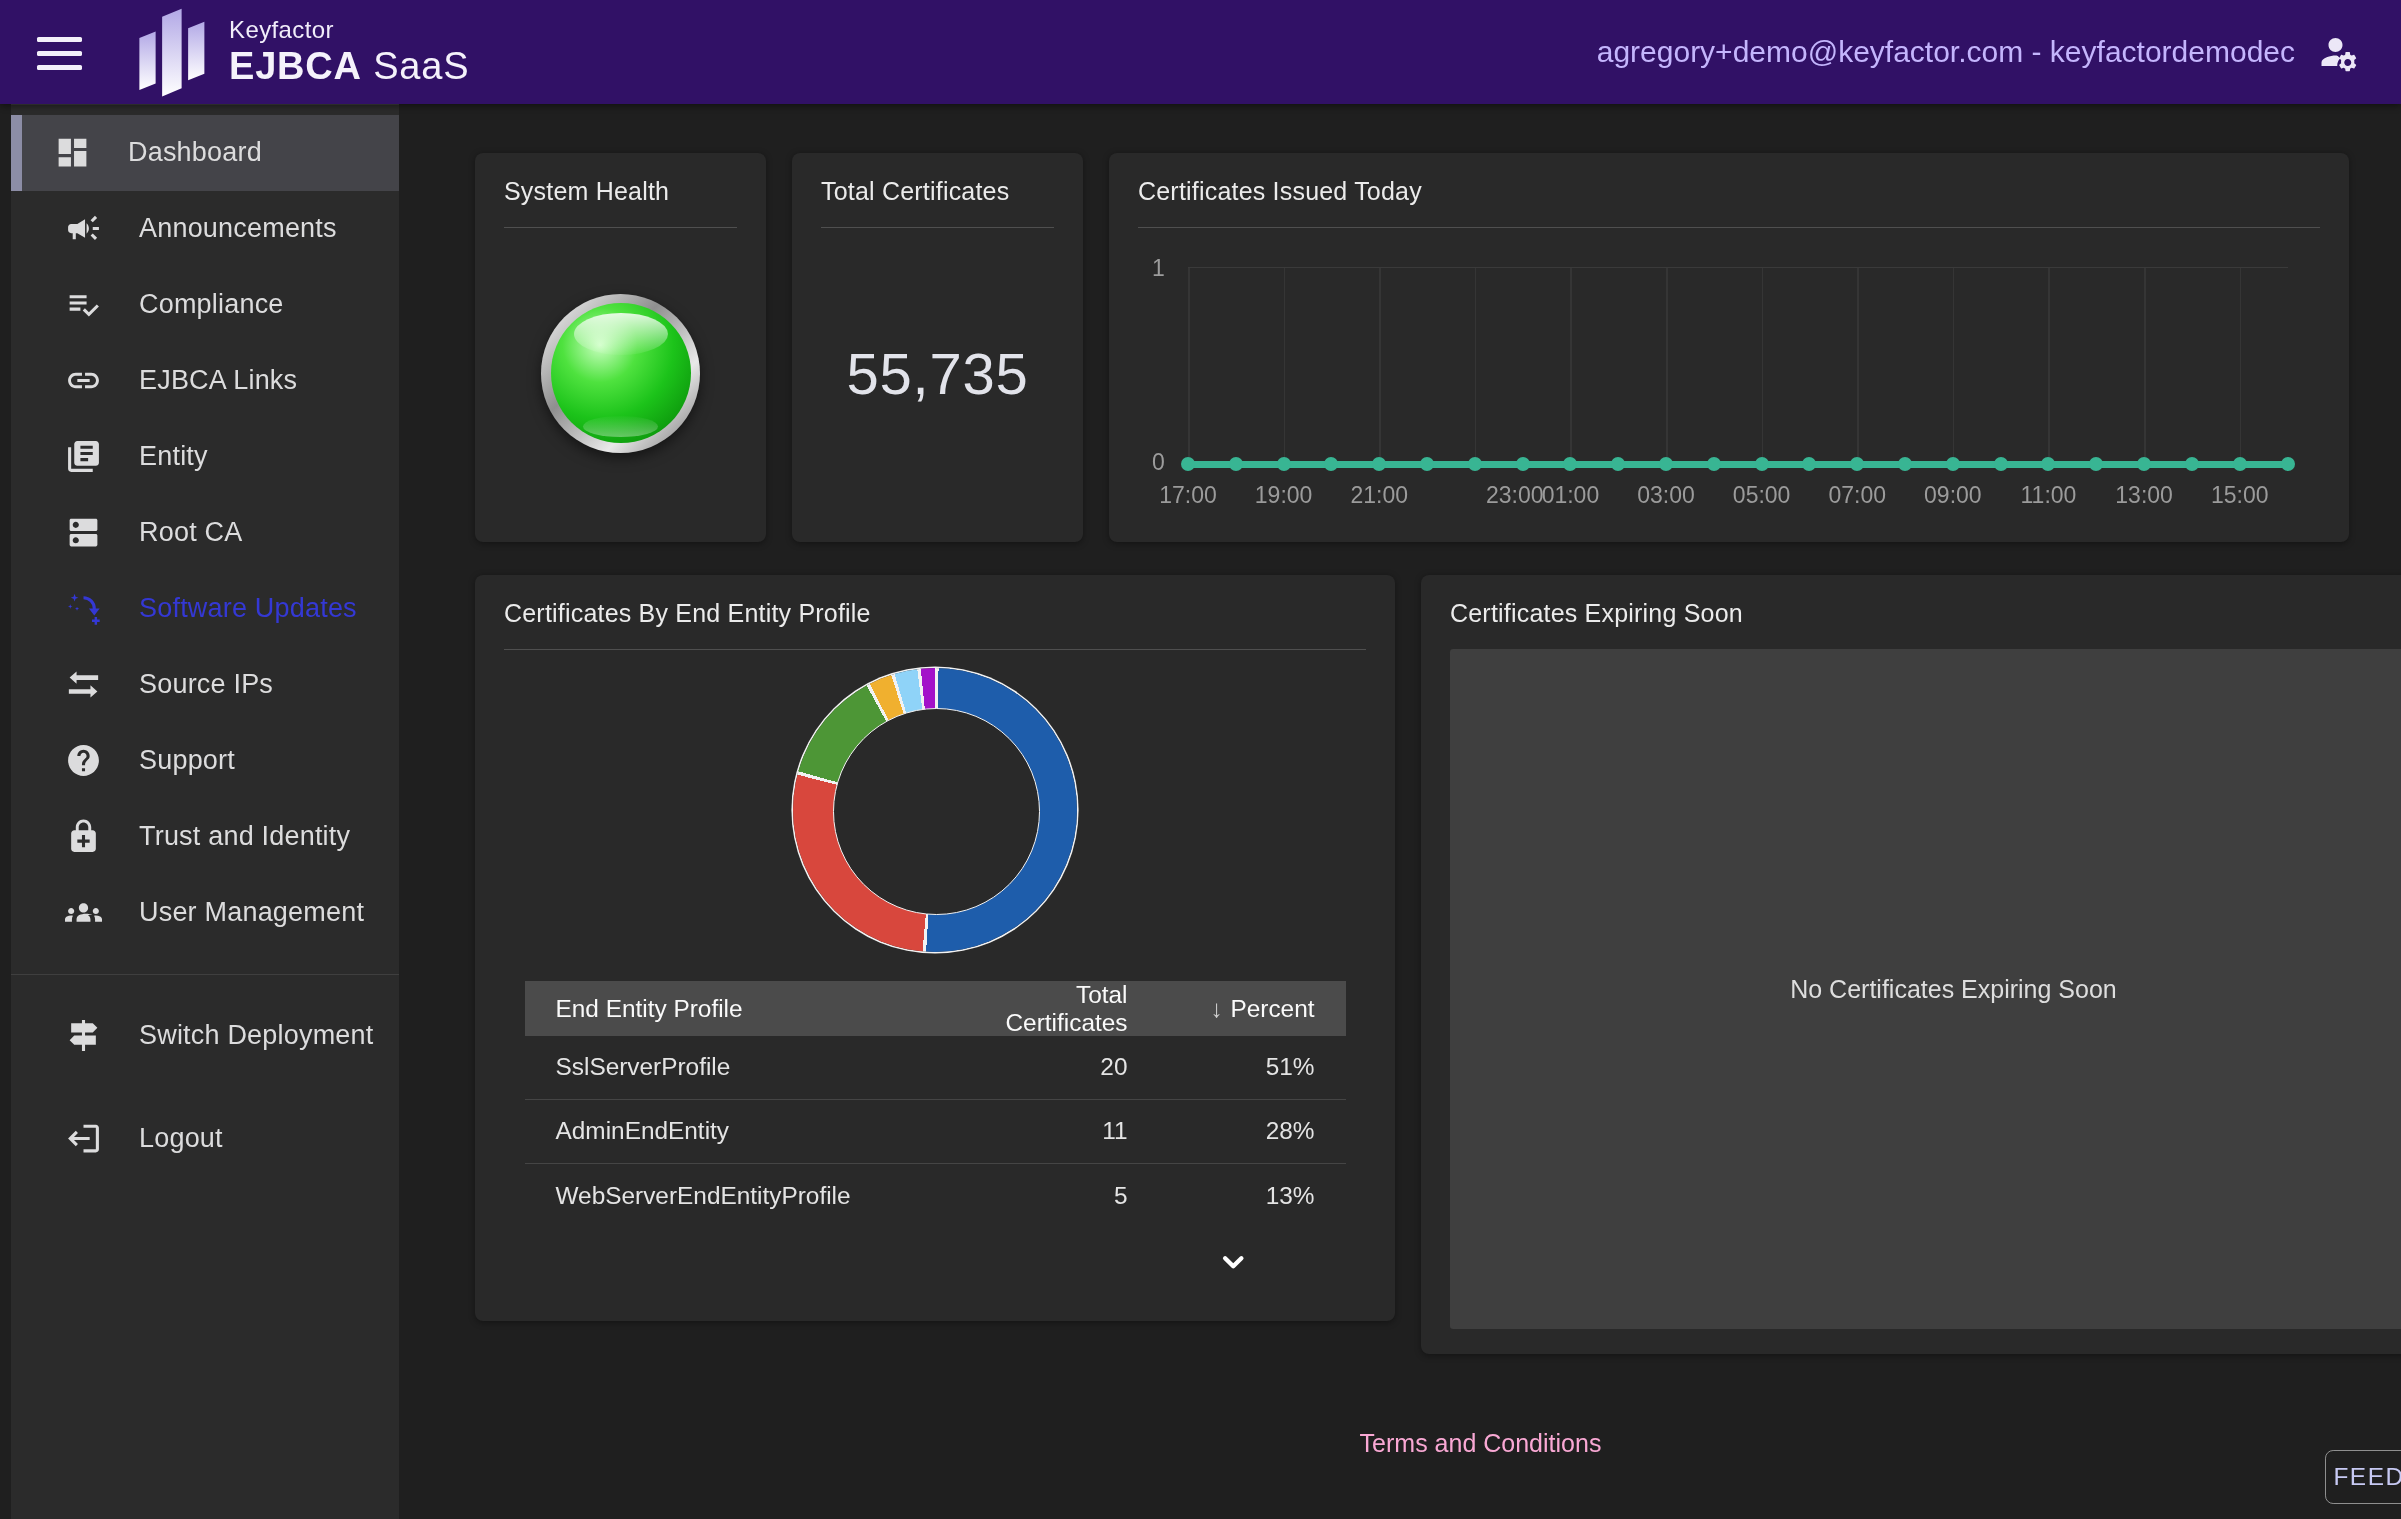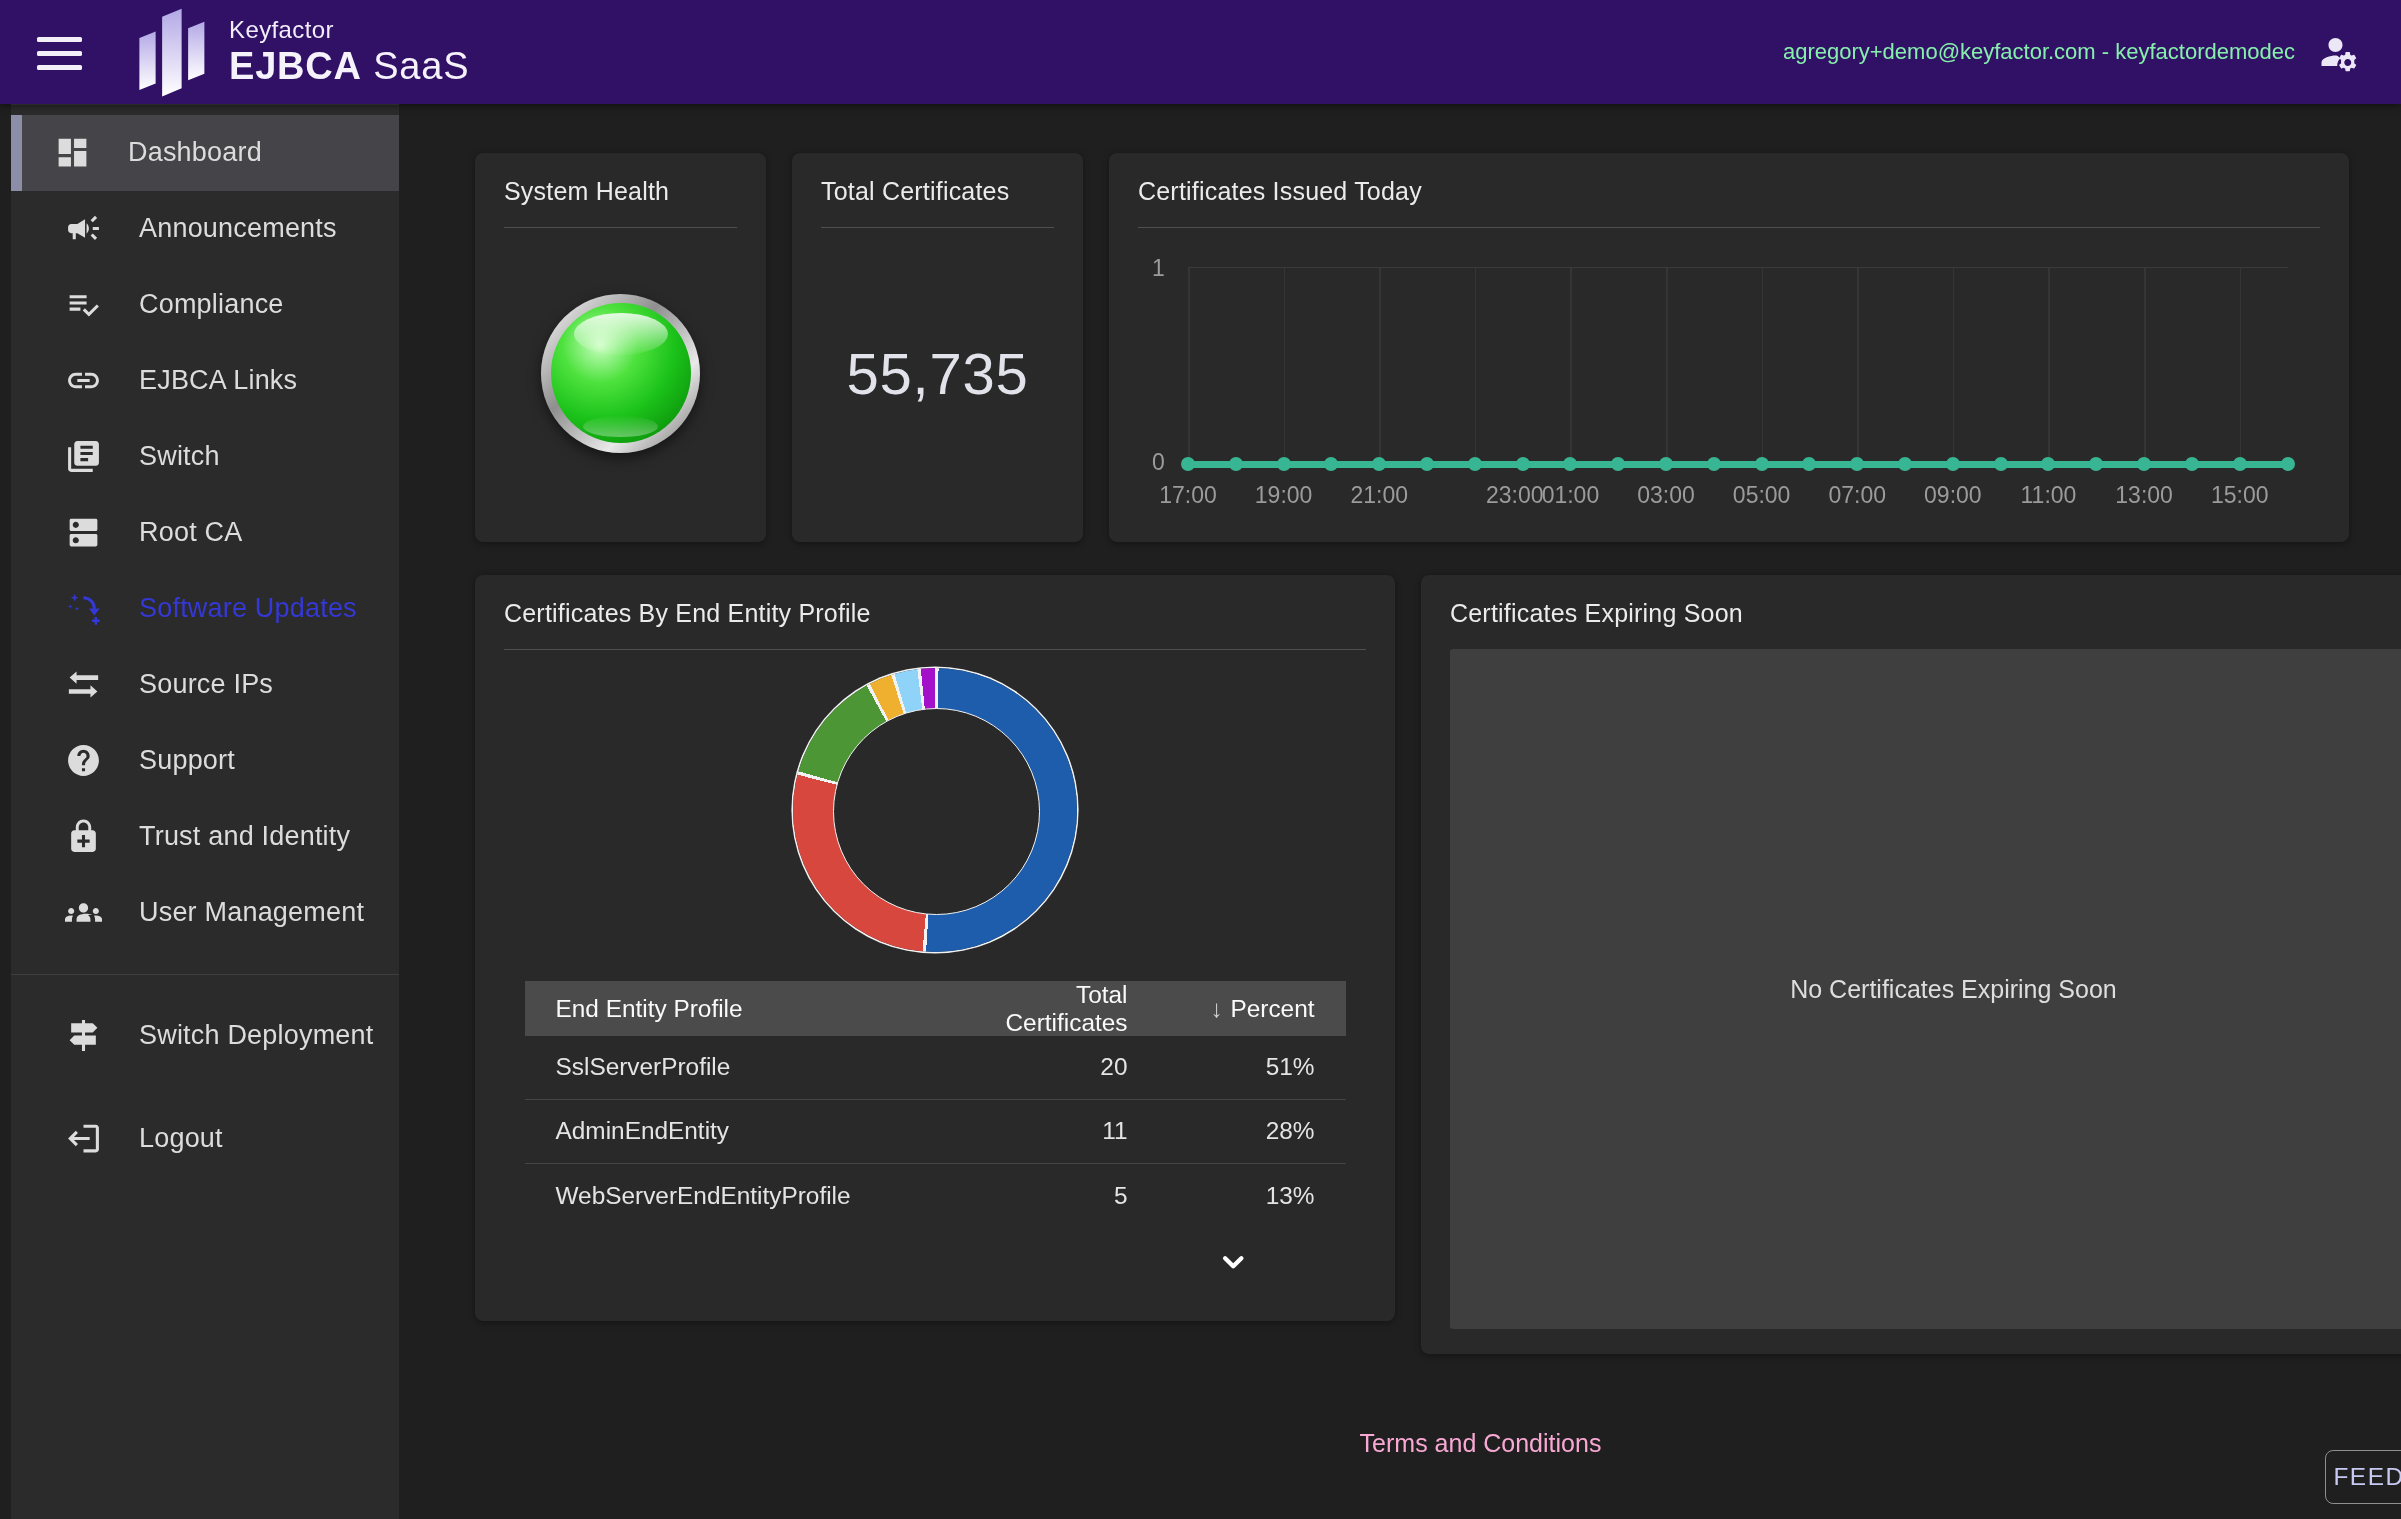--- a/index.html
+++ b/index.html
@@ -13,21 +13,21 @@
   .hamburger { width:45px; height:32.5px; display:flex; flex-direction:column;
     justify-content:space-between; cursor:pointer; margin-top:3.2px; }
   .hamburger div { height:4.9px; background:#f3f0fa; border-radius:1.6px; }
   .brand { display:flex; align-items:center; margin-left:54px; gap:18px; }
   .brand svg { display:block; }
   .brand-text .kf { color:#f1edfa; font-size:24px; letter-spacing:0.4px; }
   .brand-text .line2 { color:#f5f2fb; font-size:38px; margin-top:1.6px; }
   .line2 .ejbca { font-weight:700; letter-spacing:0.8px; }
   .line2 .saas { font-weight:300; margin-left:11.4px; letter-spacing:0.8px; }
   .topbar-right { margin-left:auto; display:flex; align-items:center; gap:23px; }
-  .account-text { color:#86efac; font-size:22px; cursor:pointer; }
+  .account-text { color:#c4b5fd; font-size:30px; cursor:pointer; }
   .account-icon { width:42px; height:42px; color:#ece7f7; cursor:pointer; }
 
   
   .layout { display:flex; height:1415px;padding-left:11px; }
 
   
   .sidebar { width:388px; background:#2b2b2b; border-top:1.6px solid #3e3e3e;
     display:flex; flex-direction:column; padding-top:9.7px; flex-shrink:0; }
   .nav-item { height:76px; display:flex; align-items:center; padding-left:54px;
     cursor:pointer; color:#dcdcdd; position:relative; }
@@ -195,21 +195,21 @@
           </svg>
       </span>
       <span class="nlabel">EJBCA Links</span>
     </div>
     <div class="nav-item">
       <span class="nicon">
         <svg viewBox="0 0 24 24">
             <path d="M20 2H8c-1.1 0-2 .9-2 2v12c0 1.1.9 2 2 2h12c1.1 0 2-.9 2-2V4c0-1.1-.9-2-2-2zm-2 5H10V5h8v2zm0 4H10V9h8v2zm-3 4h-5v-2h5v2zM4 6H2v14c0 1.1.9 2 2 2h14v-2H4V6z"></path>
           </svg>
       </span>
-      <span class="nlabel">Switch</span>
+      <span class="nlabel">Entity</span>
     </div>
     <div class="nav-item">
       <span class="nicon">
         <svg viewBox="0 0 24 24">
             <path d="M20 13H4c-.55 0-1 .45-1 1v6c0 .55.45 1 1 1h16c.55 0 1-.45 1-1v-6c0-.55-.45-1-1-1zM7 19c-1.1 0-2-.9-2-2s.9-2 2-2 2 .9 2 2-.9 2-2 2zM20 3H4c-.55 0-1 .45-1 1v6c0 .55.45 1 1 1h16c.55 0 1-.45 1-1V4c0-.55-.45-1-1-1zM7 9c-1.1 0-2-.9-2-2s.9-2 2-2 2 .9 2 2-.9 2-2 2z"></path>
           </svg>
       </span>
       <span class="nlabel">Root CA</span>
     </div>
     <div class="nav-item accent">

